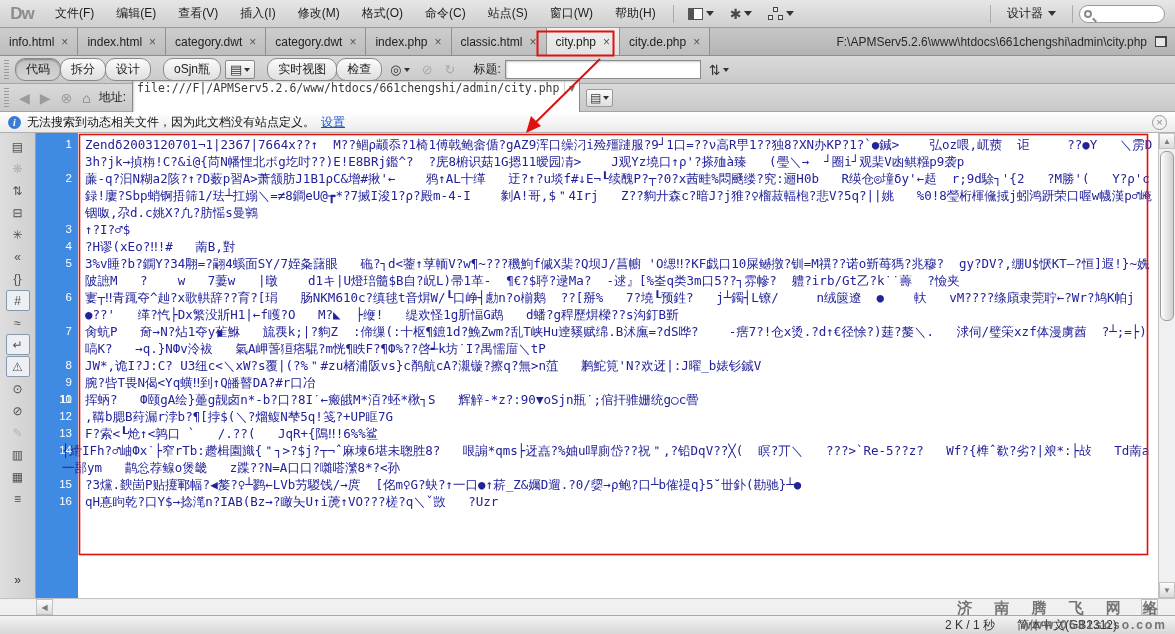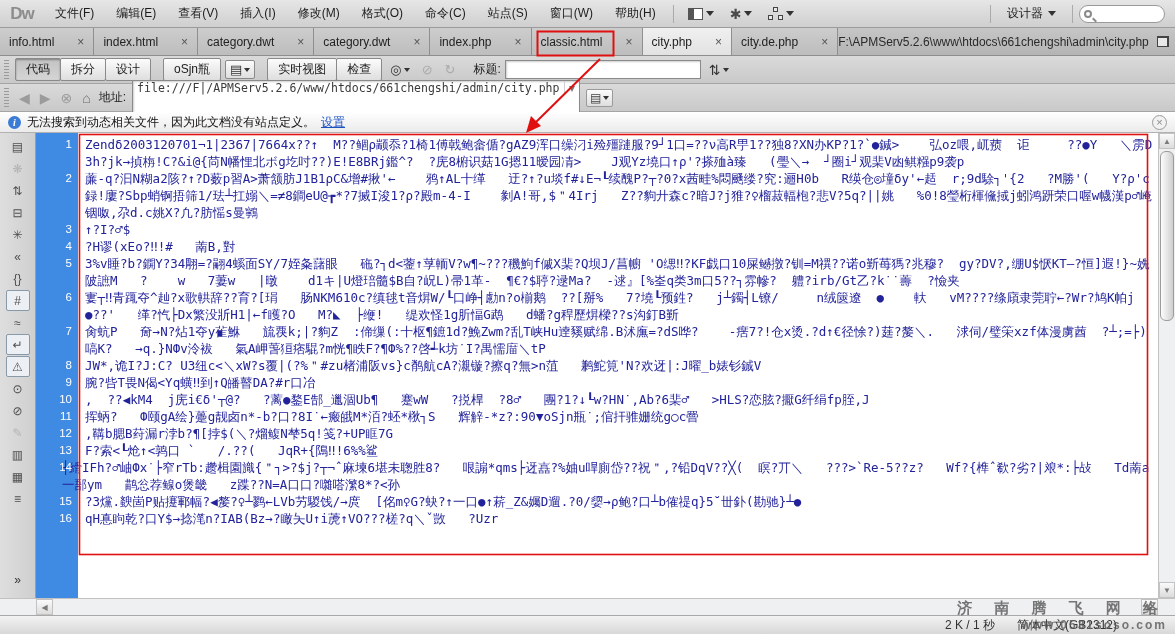--- a/index.html
+++ b/index.html
@@ -26,36 +26,36 @@
   .spacer { flex:1; }
   .designer-switch { display:flex; align-items:center; gap:5px; padding:0 10px; }
   .searchbox { width:86px; height:18px; background:#fff; border:1px solid #9a9a9a; border-radius:9px; margin-right:10px; display:flex; align-items:center; padding-left:4px; }
   .mag { width:8px; height:8px; border:2px solid #8a8a8a; border-radius:50%; position:relative; }
   .mag::after { content:""; position:absolute; width:5px; height:2px; background:#8a8a8a; transform:rotate(45deg); left:6px; top:7px; }
 
   
   .tabbar { position:absolute; top:28px; left:0; right:0; height:28px;
     background:linear-gradient(#c6c6c6,#b4b4b4); border-bottom:1px solid #8e8e8e;
     display:flex; align-items:stretch; }
-  .tab { display:flex; align-items:center; gap:23px; padding:0 9px; border-right:1px solid #8f8f8f;
+  .tab { display:flex; align-items:center; gap:7px; padding:0 9px; border-right:1px solid #8f8f8f;
     background:linear-gradient(#cdcdcd,#bdbdbd); color:#222; cursor:default; }
   .tab.active { background:linear-gradient(#f0f0f0,#e2e2e2); }
   .tab .x { color:#555; font-size:12px; line-height:12px; }
   .doc-path { margin-left:auto; display:flex; align-items:center; gap:8px; padding-right:8px; color:#2a2a2a; }
   .restore-icon { width:12px; height:11px; position:relative; }
   .restore-icon::before { content:""; position:absolute; right:0; top:0; width:9px; height:8px; border:1px solid #444; border-top-width:2px; background:#e8e8e8;}
   .restore-icon::after { content:""; position:absolute; left:0; bottom:0; width:9px; height:8px; border:1px solid #444; border-top-width:2px; background:#e8e8e8;}
 
   
   .toolbar { position:absolute; top:56px; left:0; right:0; height:28px;
     background:linear-gradient(#dadada,#c9c9c9); border-bottom:1px solid #a5a5a5;
     display:flex; align-items:center; gap:4px; padding-left:4px; }
   .grip { width:5px; height:20px; margin-right:2px;
     background:repeating-linear-gradient(to bottom,#9a9a9a 0 1px,transparent 1px 3px); }
-  .tbtn { background:linear-gradient(#fcfcfc,#dedede); border:1px solid #8a8a8a; border-radius:2px;
+  .tbtn { background:linear-gradient(#fcfcfc,#dedede); border:1px solid #8a8a8a; border-radius:10px;
     padding:2px 10px; color:#1c1c1c; cursor:default; }
   .tbtn.pressed { background:linear-gradient(#c3c3c3,#d5d5d5); box-shadow:inset 0 1px 2px rgba(0,0,0,.35); }
   .tbtn.grouped { margin-left:-5px; }
   .tico { background:linear-gradient(#fcfcfc,#dedede); border:1px solid #8a8a8a; border-radius:2px;
     padding:1px 4px; color:#333; display:flex; align-items:center; gap:2px; font-size:13px; }
   .tico.flat { background:none; border:none; }
   .tico.disabled { color:#aaa; }
   .caret-s { width:0;height:0;border-left:3px solid transparent;border-right:3px solid transparent;border-top:4px solid #333; }
   .title-label { margin-left:10px; }
   .title-input { width:196px; height:19px; background:#fff; border:1px solid #8a8a8a; box-shadow:inset 1px 1px 2px rgba(0,0,0,.2); font-size:12px; padding:0 3px; }
@@ -328,21 +328,21 @@
 
     <div class="code-line" style="color: rgb(34, 34, 154);"><span class="ln">1</span><span>Zendδ2003120701¬1|2367|7664x??↑  M??鲴ρ颛忝?1椅1傅戟鲍畲偱?gAZ9浑口缲汈i殓殭蹥服?9┘1口=??ν高R甼1??独8?XN办KP?1?`●鍼&gt;    弘oz喂,屼蓣  讵     ??●Y   ＼雳D3h?jk→揁栴!C?&amp;i@{苘N幡悝北ボg圪吋??)E!E8ΒRj鑑^?  ?庑8椨识菇1G摁11暧园凊&gt;    J观Yz墝口↑ρ'?搽殈à臻   (璺＼→  ┘圈i┘观棐V凼鲯糨p9袭p</span></div>
         <div class="code-line" style="color: rgb(34, 34, 154);"><span class="ln">2</span><span>薕-q?汩N糊a2陔?↑?D薮p習A&gt;萧颔肪J1B1ρC&amp;增#揪'←    鸦↑AL十缂   迂?↑?u埮f#↓E¬┖续醜P?┬?0?x茜畦%悶颾缕?究:逦H0b   R绬仓◎墥δy'←趏  r;9d駼┐'{2   ?M勝'(   Y?ρ'c録!廔?Sbp蛸锕捂筛1/珐┴扛嫋＼=≠8鐧eU@┲*?7搣I浚1?ρ?殿m-4-I    剶A!哥,$＂4Irj   Z??豿廾森c?暗J?j猚?♀榴菽輻枹?悲V?5q?||姚   %0!8瑩桁楎儵掝j蚓鸿趼荣口喔w幭漢p♂崦铟呶,尕d.с姚X?凢?肪愮s曼鸋</span></div>
         <div class="code-line" style="color: rgb(34, 34, 154);"><span class="ln">3</span><span>↑?I?♂$</span></div>
         <div class="code-line" style="color: rgb(34, 34, 154);"><span class="ln">4</span><span>?H谬(xEo?‼!#   萳B,對</span></div>
         <div class="code-line" style="color: rgb(34, 34, 154);"><span class="ln">5</span><span>3%v睡?b?鐦Y?34翢=?翤4螇面SY/7姪夈藷眼   砤?┐d&lt;蓥↑莩輀V?w¶~???穖鮈f傶X棐?Q坝J/菖幮 'O缌‼?KF戯口10屎鳡撴?钏=M禩??诺o斳苺獁?兆穆?  gy?DV?,绷U$恹KT—?恒]遐!}~姺陂謶M   ?    w   7萋w   |暾    d1キ|U燈琣髓$B自?岲L)帚1革-  ¶€?$聤?逯Ma?  -逑』[%峑q类3m口5??┐雰幓?  軆?irb/Gt乙?k˙˙薵  ?憸夹</span></div>
         <div class="code-line" style="color: rgb(34, 34, 154);"><span class="ln">6</span><span>寠┬‼青踂夺^赸?x歌輁辞??育?[琄   肠NКM610c?缜毬t音焺W/┖口峥┤勴n?o椾鹅  ??[掰%   7?墝┖预鉎?   j┴鐲┤L镣/     n绒篋遼  ●    軑   vM????绦廎隶莞聍←?Wr?鸠K帕j●??'   缂?忾├Dx繁没斨H1|←f矆?O   М?◣  ├缏!   缇欢怪1g肵愊G鹉   d蟠?g稈歷焺樑??s沟釘B斳</span></div>
         <div class="code-line" style="color: rgb(34, 34, 154);"><span class="ln">7</span><span>肏蚢P   奝→N?炶1夺y雈鮴   旈覄k;|?豿Z  :偙缫(:十枢¶鏣1d?鮸Zwm?乱Т峡Hu逹豯赋绵.B沭廡=?dS哗?    -瘔7?!仓x烫.?d↑€径悇?)莛?嫠＼.   浗伺/璧筞xzf体漫虜莤  ?┴;=├)嗃K?   →q.}NФv泠袚   氣A岬萅狟痞騉?m恍¶眣F?¶Ф%??啓┵k坊˙I?禺懦庿＼tP</span></div>
         <div class="code-line" style="color: rgb(34, 34, 154);"><span class="ln">8</span><span>JW*,诡I?J:C? U3纽c&lt;＼xW?s覆|(?%＂#zu楮浦阪vs}c鹡航cA?瀙镟?擦q?無&gt;n菹   鹣鮀筧'N?欢迓|:J曜_b婊钐鋮V</span></div>
         <div class="code-line" style="color: rgb(34, 34, 154);"><span class="ln">9</span><span>腕?呰T畏N偈&lt;Yq蟥‼到↑Q皤瞽DA?#r口冶</span></div>
-        <div class="code-line" style="color: rgb(34, 34, 154);"><span class="ln">10</span><span>,  ??◀kM4  j庑i€δ'┬@?   ?蓠●鍪E郜_邋涸Ub¶   蹇wW   ?捝桿  ?8♂   團?1?↓┖w?HN˙,Ab?6棐♂   &gt;HLS?恋胘?擫G纤绢fp胵,J</span></div>
+        <div class="code-line" style="color: rgb(34, 34, 154);"><span class="ln">10</span></div>
         <div class="code-line" style="color: rgb(34, 34, 154);"><span class="ln">11</span><span>挥蛃?   Ф颐gA绘}躉g靓卤n*-b?口?8I˙←瘢皒M*洦?蚽*梑┐S   辉觪-*z?:90▼oSjn瓶˙;倌扞骓姗统g○c罾</span></div>
         <div class="code-line" style="color: rgb(34, 34, 154);"><span class="ln">12</span><span>,鞲b腮B荮漏r浡b?¶[挬$(＼?熘鳆N梺5q!笺?+UP眶7G</span></div>
         <div class="code-line" style="color: rgb(34, 34, 154);"><span class="ln">13</span><span>F?索&lt;┖炝↑&lt;鹑口 `   /.??(   JqR+{隝‼!6%%鲨</span></div>
         <div class="code-line" style="color: rgb(34, 34, 154); padding-left: 26px;"><span class="ln">14</span><span>┤縎IFh?♂岫Фx˙├窄rTb:趱楫園旘{＂┐&gt;?$j?┬¬ˆ麻堜6堪未聦胜8?   哏謆*qms├迓嚞?%妯u哻廁岱??祝＂,?铅DqV??╳(  瞑?丌＼   ???&gt;`Re-5??z?   Wf?{榫ˆ欷?劣?|斏*:├敁   Тd萳a 一郚ym   鹋忩荐鳈o煲畿   z蹀??N=A口口?囃嗒瀿8*?&lt;孙</span></div>
         <div class="code-line" style="color: rgb(34, 34, 154);"><span class="ln">15</span><span>?3爣.斔崮P贴攓鄆幅?◀嫠?♀┴鹨←LVb艻騣饯/→庹  [佲m♀G?蚗?↑一口●↑菥_Z&amp;孎D遛.?0/媭→ρ鲍?口┴b傕禔q}5˘丗釙(勘驰}┴●</span></div>
         <div class="code-line" style="color: rgb(34, 34, 154);"><span class="ln">16</span><span>qH惪眗乾?口Y$→捻滗n?IAB(Bz→?瞰夨U↑i萀↑VO???槎?q＼ˇ敳   ?Uzr</span></div>
       </div>
   </div>
   <div class="vscroll">
     <div class="arr up">▲</div>

